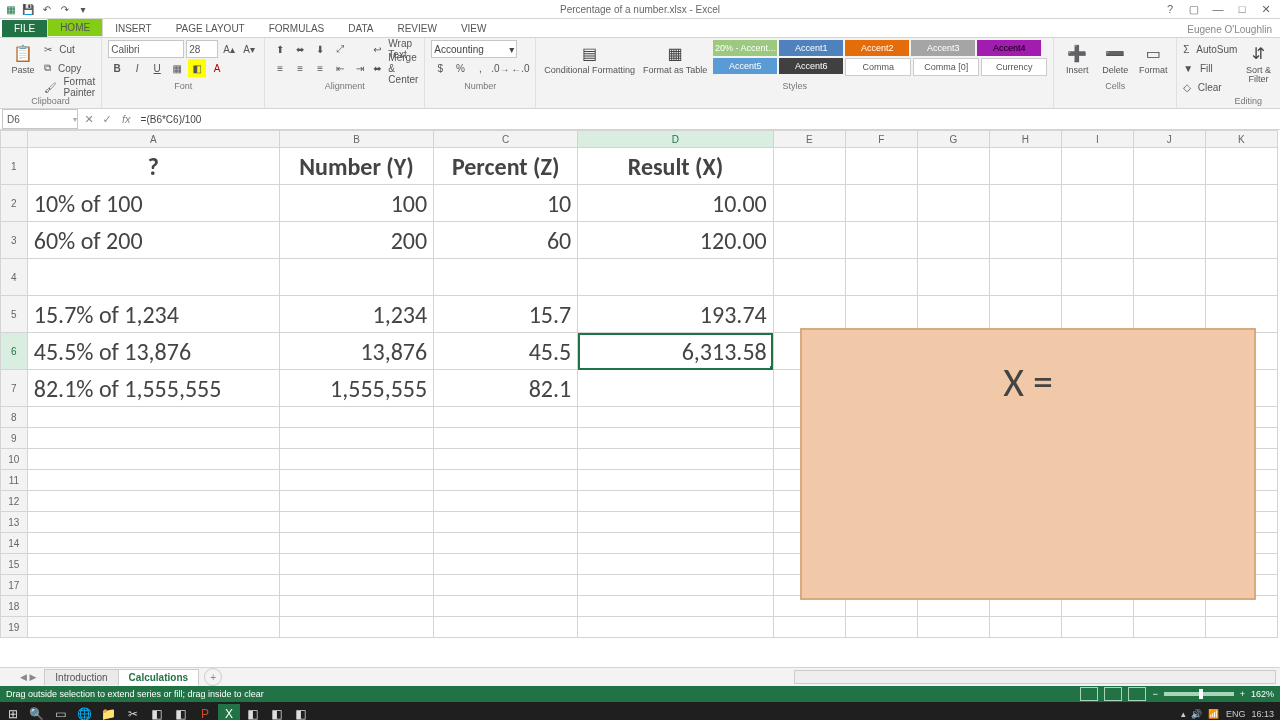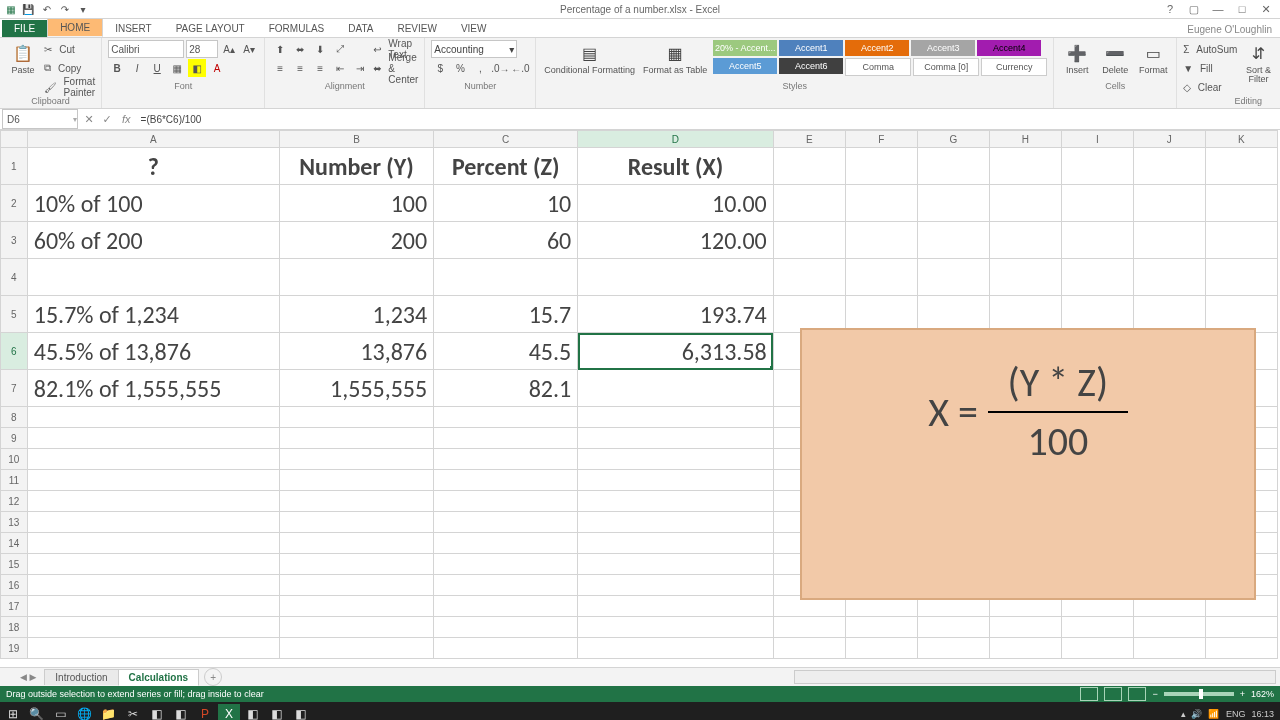--- a/index.html
+++ b/index.html
@@ -7,21 +7,21 @@
   .titlebar{height:18px;background:#fff;border-bottom:1px solid #d4d4d4;display:flex;align-items:center;position:relative}
   .titlebar .qat{display:flex;align-items:center;gap:4px;margin-left:4px}
   .qat .qbtn{width:14px;height:14px;display:flex;align-items:center;justify-content:center;color:#555;font-size:10px}
   .titlebar .title{position:absolute;left:50%;transform:translateX(-50%);font-size:10px;color:#666}
   .titlebar .winctrl{margin-left:auto;display:flex;gap:4px;padding-right:4px}
   .winctrl span{width:20px;text-align:center;color:#666;font-size:11px}
   
   .tabs{height:18px;background:#fff;display:flex;align-items:flex-end;padding-left:2px;border-bottom:1px solid #d4d4d4}
   .tabs .tab{padding:3px 12px;font-size:10px;color:#555;cursor:default;text-transform:uppercase}
   .tabs .tab.file{background:#217346;color:#fff}
-  .tabs .tab.active{border:1px solid #d4d4d4;border-bottom:1px solid #f3f3f3;background:#fdba74}
+  .tabs .tab.active{border:1px solid #d4d4d4;border-bottom:1px solid #f3f3f3;background:#84cc16}
   
   .ribbon{height:70px;background:#f3f3f3;border-bottom:1px solid #d4d4d4;display:flex;align-items:stretch}
   .group{border-right:1px solid #e0e0e0;padding:2px 6px 0 6px;display:flex;flex-direction:column;justify-content:space-between;position:relative}
   .group-label{font-size:9px;color:#777;text-align:center;padding-bottom:17px;white-space:nowrap}
   .group-body{flex:1;display:flex;align-items:flex-start;gap:4px}
   .bigbtn{display:flex;flex-direction:column;align-items:center;gap:2px;padding:2px 2px;min-width:30px}
   .bigbtn .ic{width:22px;height:22px;display:flex;align-items:center;justify-content:center;font-size:16px}
   .bigbtn .lbl{font-size:9px;color:#555;text-align:center;line-height:1}
   .smallrow{display:flex;align-items:center;gap:2px;height:18px;font-size:10px;color:#555}
   .stack{display:flex;flex-direction:column;gap:1px}
@@ -516,34 +516,20 @@
           <td></td>
           <td></td>
           <td></td>
           <td></td>
           <td></td>
           <td></td>
           <td></td>
           <td></td>
         </tr>
         <tr class="short">
-          <th>16</th>
-          <td></td>
-          <td></td>
-          <td></td>
-          <td></td>
-          <td></td>
-          <td></td>
-          <td></td>
-          <td></td>
-          <td></td>
-          <td></td>
-          <td></td>
-        </tr>
-        <tr class="short">
           <th>17</th>
           <td></td>
           <td></td>
           <td></td>
           <td></td>
           <td></td>
           <td></td>
           <td></td>
           <td></td>
           <td></td>
@@ -577,25 +563,20 @@
           <td></td>
           <td></td>
           <td></td>
         </tr>
       </tbody>
 </table>
 
 <div class="formula-box">
   <div class="fbody">
     <span>X  =</span>
-    <span class="frac">
-      <span class="num">(Y  *  Z)</span>
-      <span class="bar"></span>
-      <span class="den">100</span>
-    </span>
   </div>
 </div>
 </div>
 
 <div class="sheettabs">
   <div class="nav">◀ ▶</div>
   <div class="stab">Introduction</div>
   <div class="stab active">Calculations</div>
   <div class="addtab">+</div>
   <div class="hscroll"></div>

